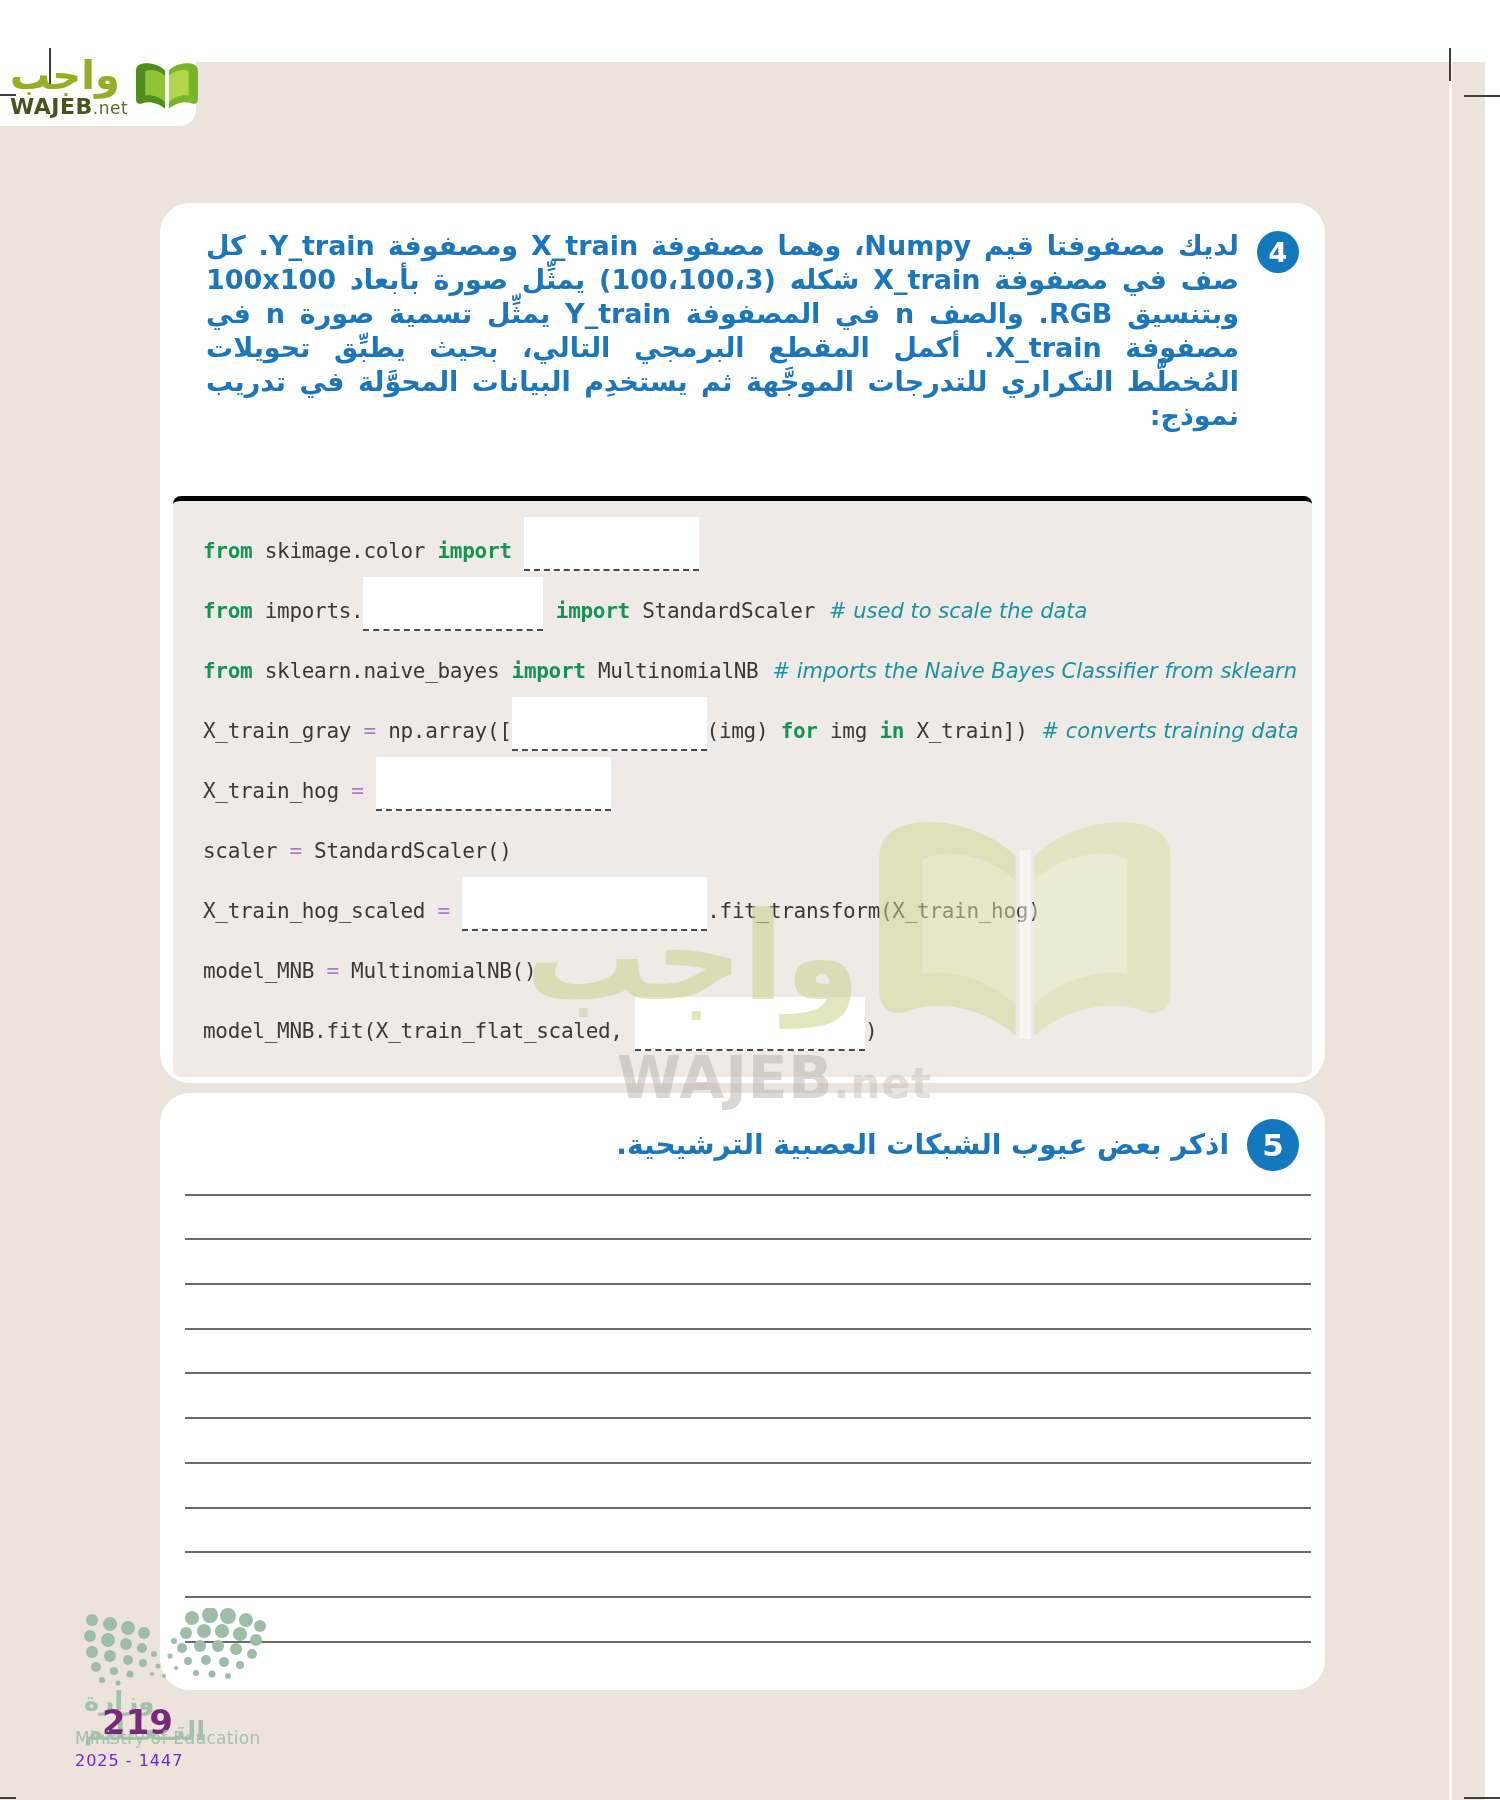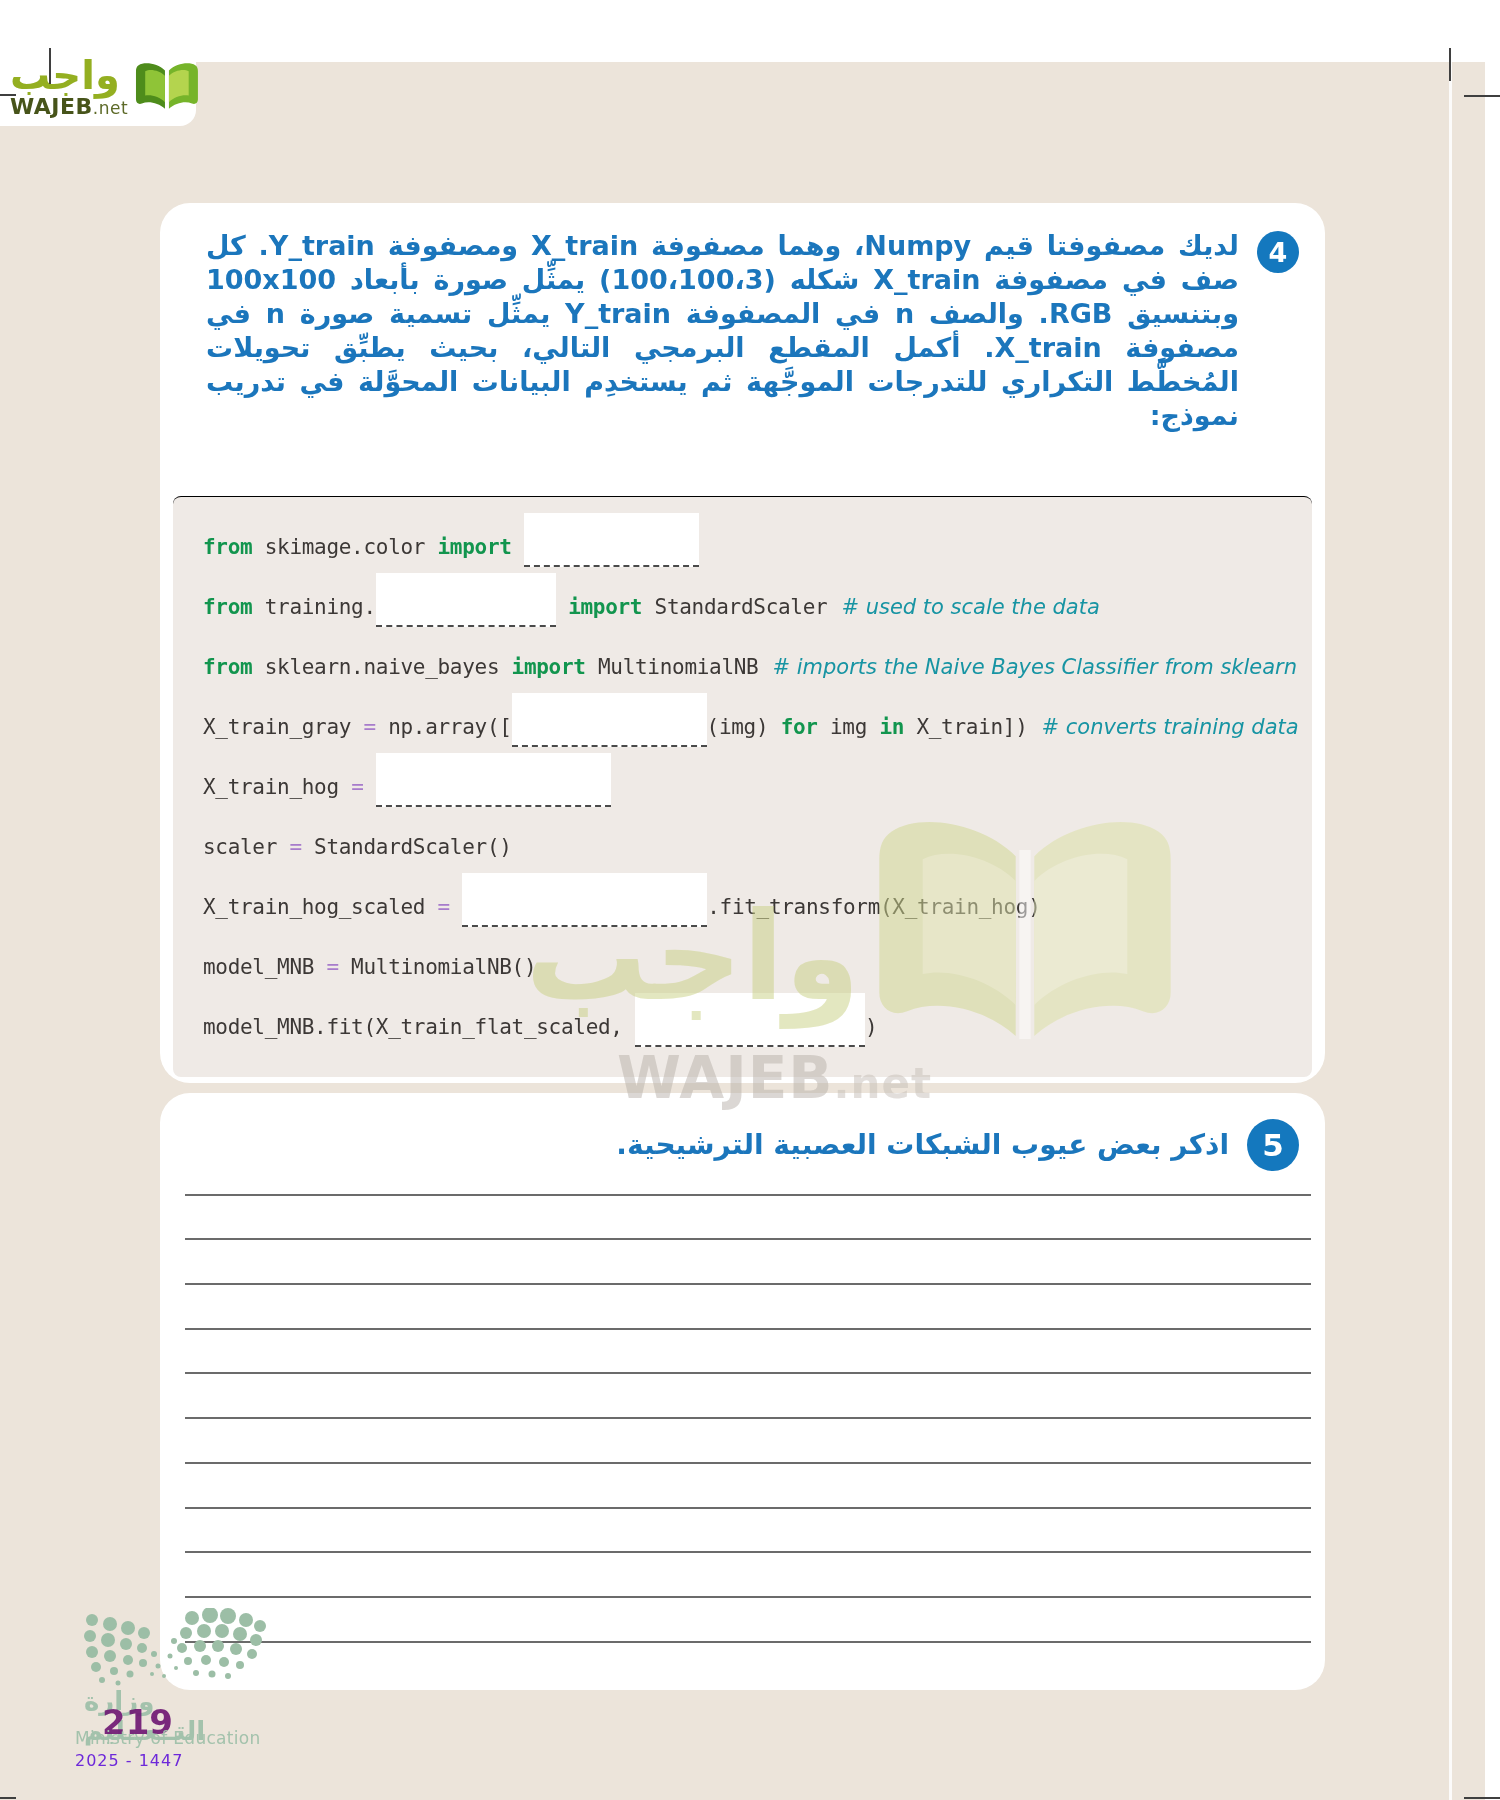--- a/index.html
+++ b/index.html
@@ -27,21 +27,21 @@
   .q-row{direction:rtl;display:flex;align-items:flex-start;padding:26px 26px 0 46px;}
   .badge{flex:none;border-radius:50%;background:#1478BE;color:#fff;display:flex;align-items:center;justify-content:center;
          font-weight:700;margin-left:18px;}
   .b4{width:42px;height:42px;font-size:27px;margin-top:2px;}
   .b5{width:52px;height:52px;font-size:31px;}
   .q-text{margin:0;color:#1B76BC;font-weight:700;font-size:27px;line-height:34px;text-align:justify;}
   .q5t{font-size:28px;line-height:52px;text-align:center;}
 
   
   .code-block{position:absolute;left:13px;right:13px;top:293px;bottom:6px;background:#EFEAE6;border-radius:8px;
-              padding:20px 30px;box-sizing:border-box;border-top:1px solid #000000;}
+              padding:20px 30px;box-sizing:border-box;border-top:5px solid #000000;}
   .code-line{height:60px;display:flex;align-items:center;white-space:pre;
              font-family:"DejaVu Sans Mono",monospace;font-size:21px;color:#3C3836;letter-spacing:-.3px;}
   .seg-kw{color:#12954E;font-weight:700;}
   .seg-pl{color:#3C3836;}
   .seg-op{color:#A77CCB;}
   .seg-cm{font-family:"DejaVu Sans",sans-serif;font-style:italic;font-size:21px;color:#1794A3;margin-left:14px;letter-spacing:0;}
   .blank{display:inline-block;height:52px;background:#ffffff;border-bottom:2px dashed #4a4a4a;position:relative;top:-7px;flex:none;}
 
   
   .answer-lines{position:absolute;left:25px;right:14px;top:58px;}
@@ -95,21 +95,21 @@
 
   <section class="panel p1">
     <div class="q-row">
       <div class="badge b4">
         <span>4</span>
       </div>
       <p class="q-text">لديك مصفوفتا قيم Numpy، وهما مصفوفة X_train ومصفوفة Y_train. كل صف في مصفوفة X_train شكله (100،100،3) يمثِّل صورة بأبعاد 100x100 وبتنسيق RGB. والصف n في المصفوفة Y_train يمثِّل تسمية صورة n في مصفوفة X_train. أكمل المقطع البرمجي التالي، بحيث يطبِّق تحويلات المُخطَّط التكراري للتدرجات الموجَّهة ثم يستخدِم البيانات المحوَّلة في تدريب نموذج:</p>
     </div>
     <div class="code-block">
         <div class="code-line"><span class="seg-kw">from</span><span class="seg-pl"> skimage.color </span><span class="seg-kw">import</span><span class="seg-pl"> </span><span class="blank" style="width: 175px;"></span></div>
-        <div class="code-line"><span class="seg-kw">from</span><span class="seg-pl"> training.</span><span class="blank" style="width: 180px;"></span><span class="seg-pl"> </span><span class="seg-kw">import</span><span class="seg-pl"> StandardScaler</span><span class="seg-cm"># used to scale the data</span></div>
+        <div class="code-line"><span class="seg-kw">from</span><span class="seg-pl"> imports.</span><span class="blank" style="width: 180px;"></span><span class="seg-pl"> </span><span class="seg-kw">import</span><span class="seg-pl"> StandardScaler</span><span class="seg-cm"># used to scale the data</span></div>
         <div class="code-line"><span class="seg-kw">from</span><span class="seg-pl"> sklearn.naive_bayes </span><span class="seg-kw">import</span><span class="seg-pl"> MultinomialNB</span><span class="seg-cm"># imports the Naive Bayes Classifier from sklearn</span></div>
         <div class="code-line"><span class="seg-pl">X_train_gray </span><span class="seg-op">=</span><span class="seg-pl"> np.array([</span><span class="blank" style="width: 195px;"></span><span class="seg-pl">(img) </span><span class="seg-kw">for</span><span class="seg-pl"> img </span><span class="seg-kw">in</span><span class="seg-pl"> X_train])</span><span class="seg-cm"># converts training data</span></div>
         <div class="code-line"><span class="seg-pl">X_train_hog </span><span class="seg-op">=</span><span class="seg-pl"> </span><span class="blank" style="width: 235px;"></span></div>
         <div class="code-line"><span class="seg-pl">scaler </span><span class="seg-op">=</span><span class="seg-pl"> StandardScaler()</span></div>
         <div class="code-line"><span class="seg-pl">X_train_hog_scaled </span><span class="seg-op">=</span><span class="seg-pl"> </span><span class="blank" style="width: 245px;"></span><span class="seg-pl">.fit_transform(X_train_hog)</span></div>
         <div class="code-line"><span class="seg-pl">model_MNB </span><span class="seg-op">=</span><span class="seg-pl"> MultinomialNB()</span></div>
         <div class="code-line"><span class="seg-pl">model_MNB.fit(X_train_flat_scaled, </span><span class="blank" style="width: 230px;"></span><span class="seg-pl">)</span></div>
       </div>
   </section>
 

